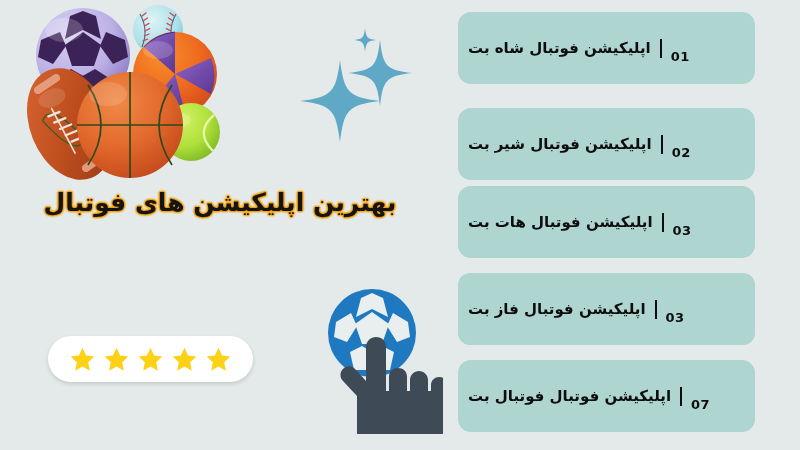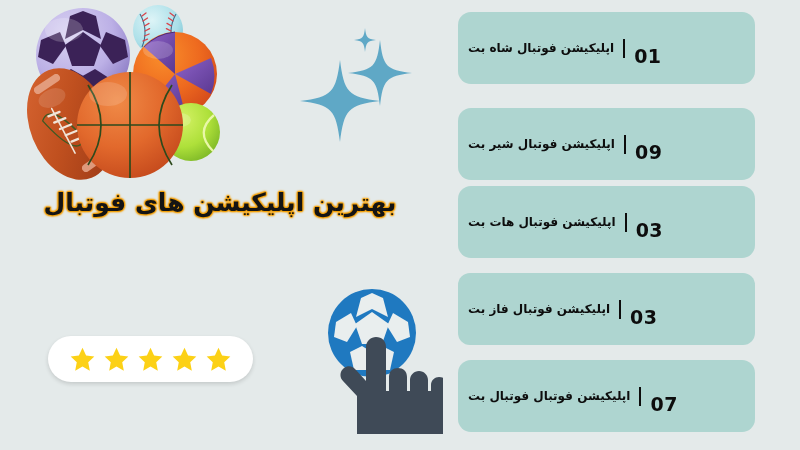--- a/index.html
+++ b/index.html
@@ -108,39 +108,39 @@
     display:flex;
     flex-direction:row-reverse;
     align-items:center;
     justify-content:flex-start;
     padding:0 14px 0 10px;
     direction:rtl;
   }
   .card-title {
     font-family:"DejaVu Sans", sans-serif;
     font-weight:bold;
-    font-size:12px;
+    font-size:15px;
     color:#0d0d0d;
     white-space:nowrap;
     direction:rtl;
     unicode-bidi:isolate;
     text-align:center;
   }
   .card-sep {
     display:inline-block;
     width:2px;
     height:19px;
     background:#0d0d0d;
     margin:0 9px 0 9px;
     flex:none;
   }
   .card-num {
     font-family:"DejaVu Sans", sans-serif;
     font-weight:bold;
-    font-size:19px;
+    font-size:13px;
     color:#0d0d0d;
     direction:ltr;
     unicode-bidi:isolate;
     letter-spacing:0.5px;
     margin-top:16px;
   }
 </style>
 </head>
 <body>
 
@@ -322,21 +322,21 @@
 
     <div class="list-card" style="top:12px;">
       <span class="card-title">اپلیکیشن فوتبال شاه بت</span>
       <span class="card-sep"></span>
       <span class="card-num">01</span>
     </div>
 
     <div class="list-card" style="top:108px;">
       <span class="card-title">اپلیکیشن فوتبال شیر بت</span>
       <span class="card-sep"></span>
-      <span class="card-num">09</span>
+      <span class="card-num">02</span>
     </div>
 
     <div class="list-card" style="top:186px;">
       <span class="card-title">اپلیکیشن فوتبال هات بت</span>
       <span class="card-sep"></span>
       <span class="card-num">03</span>
     </div>
 
     <div class="list-card" style="top:273px;border-radius:12px;">
       <span class="card-title">اپلیکیشن فوتبال فاز بت</span>

